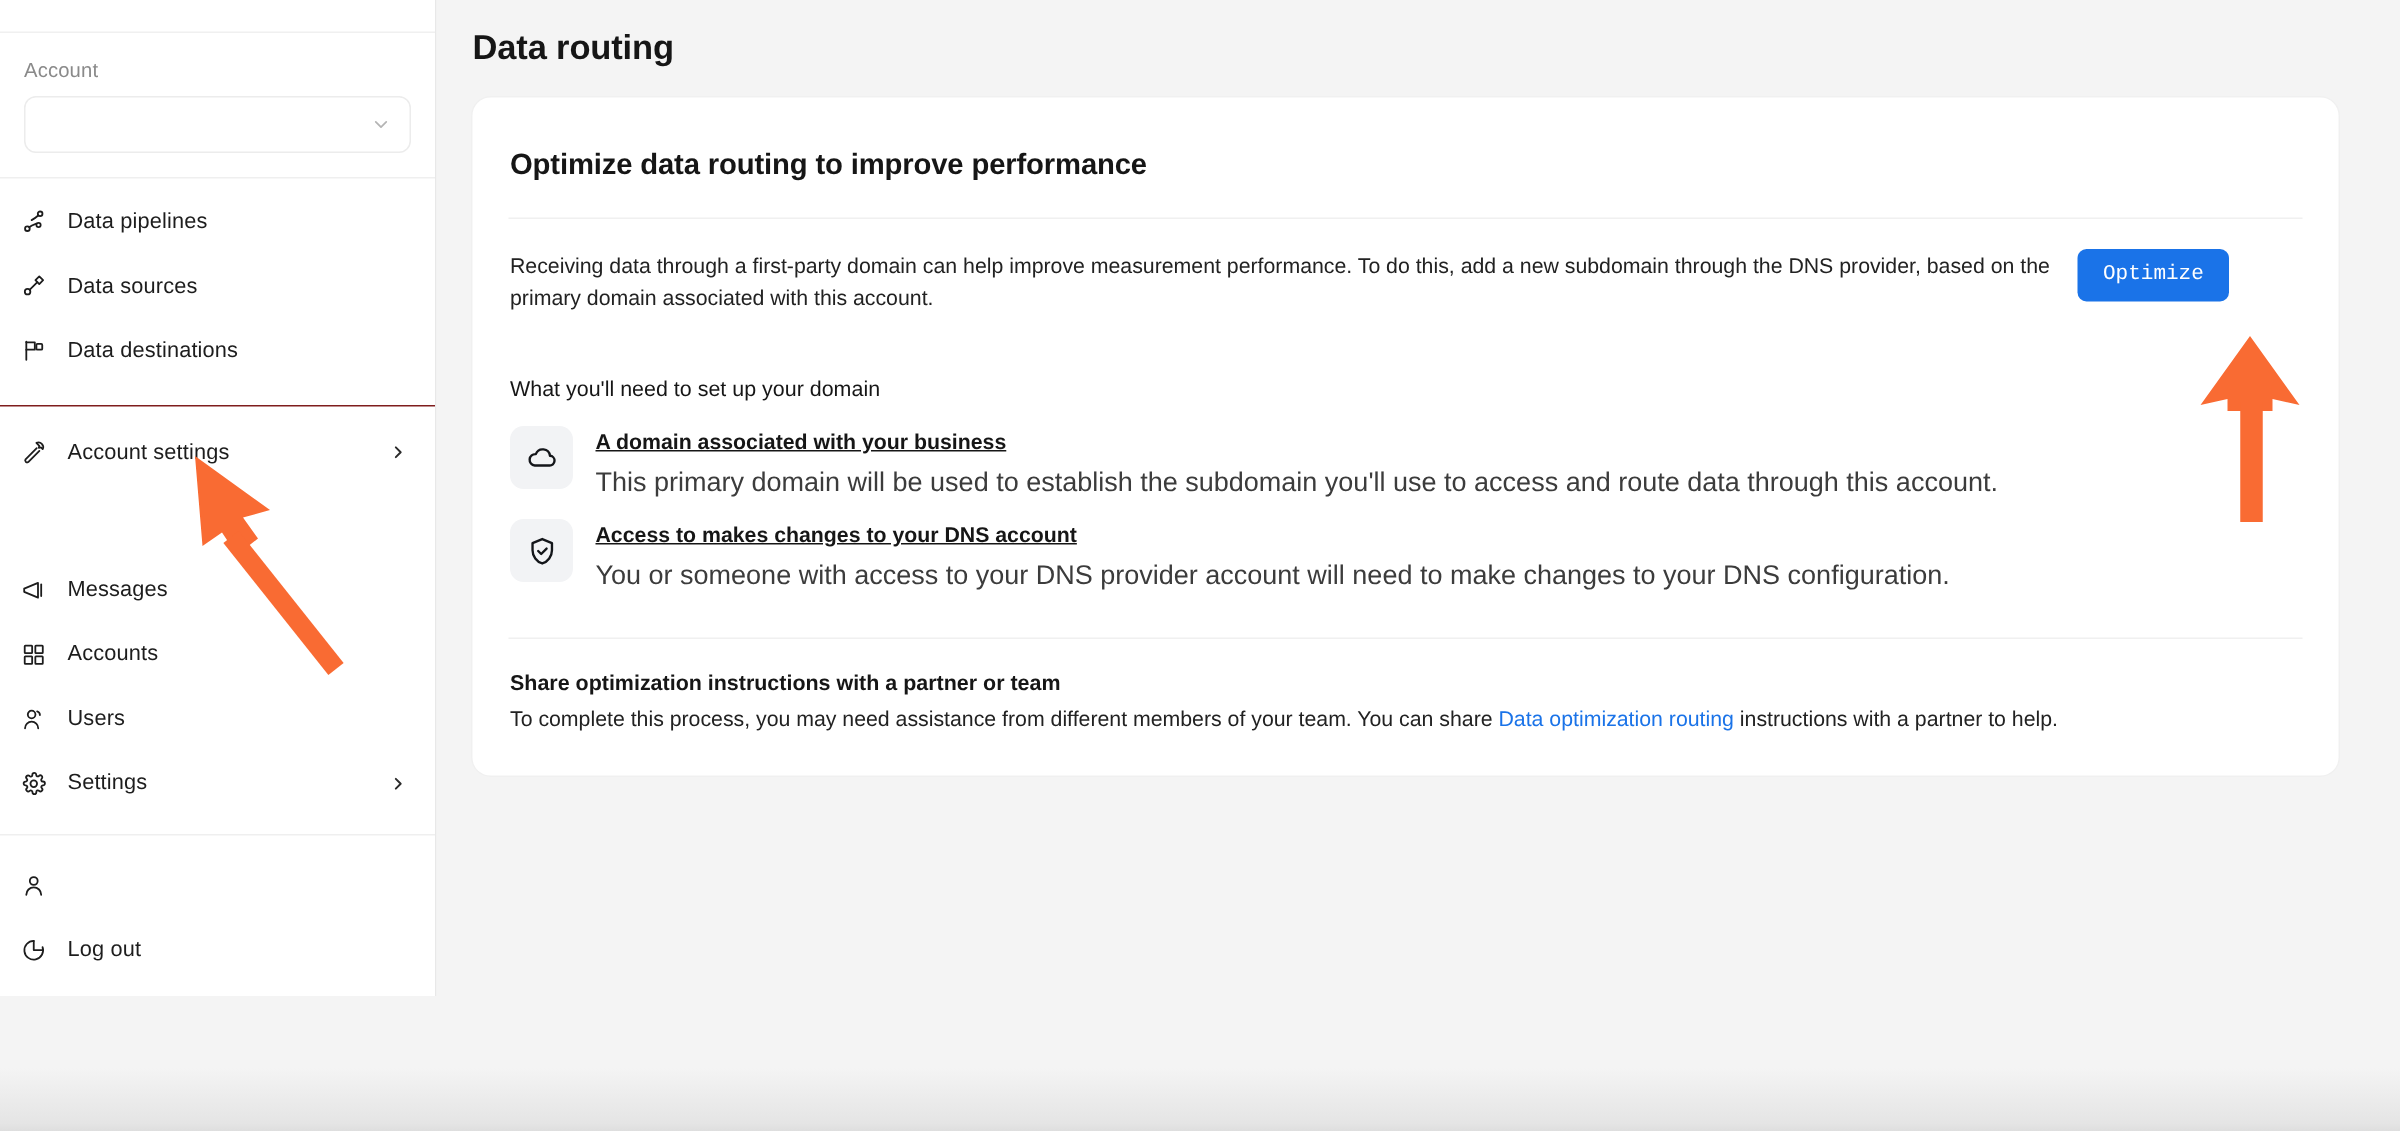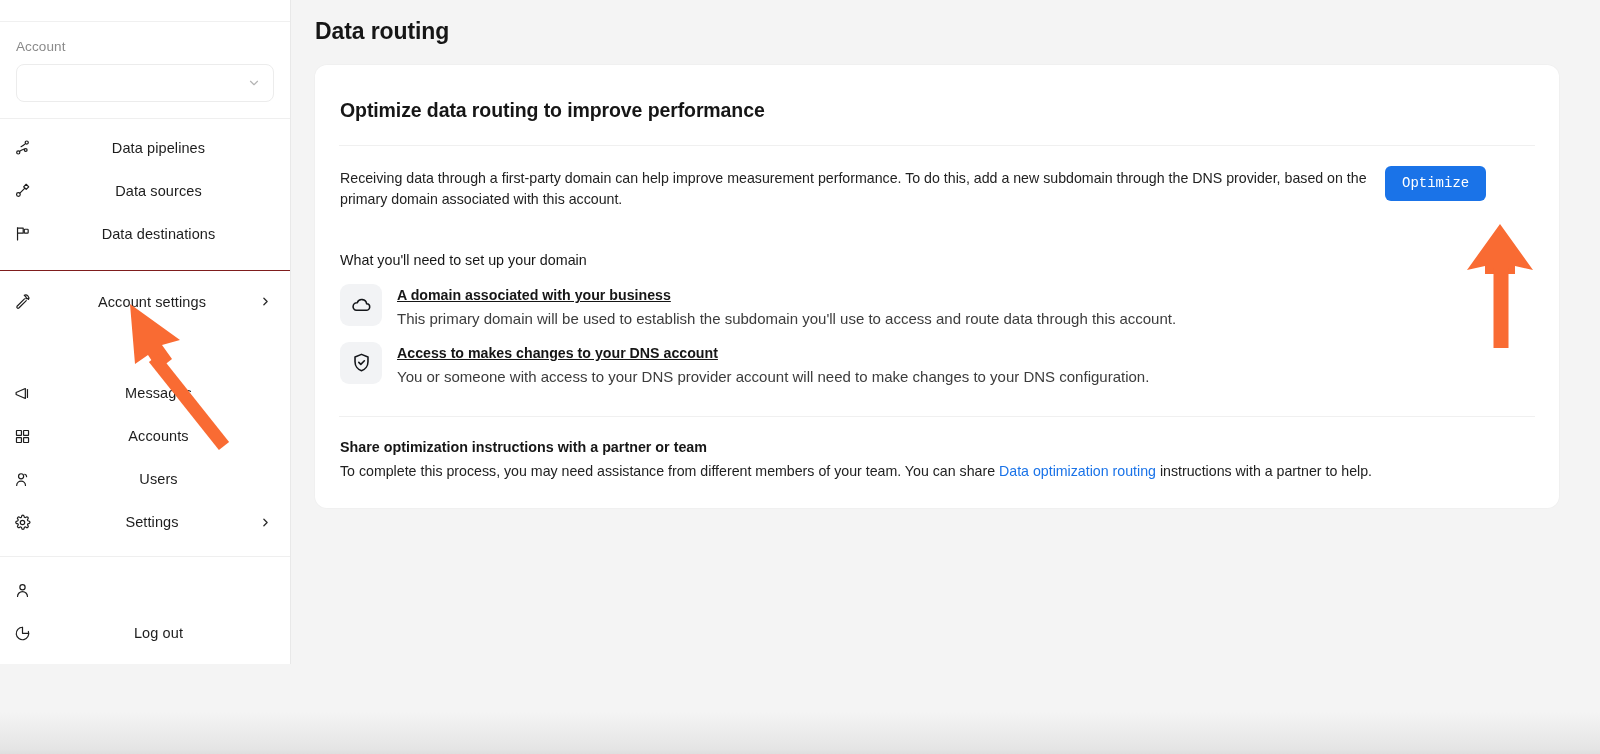--- a/index.html
+++ b/index.html
@@ -88,21 +88,20 @@
   .nav-item {
     display: flex;
     align-items: center;
     height: 30px;
     padding: 0 18px 0 14px;
     margin-bottom: 13px;
     cursor: pointer;
     color: #1d1d1d;
     text-decoration: none;
     position: relative;
-    text-align: center;
   }
 
   .nav-ico {
     width: 22px;
     min-width: 22px;
     display: flex;
     align-items: center;
     justify-content: flex-start;
     color: #1d1d1d;
   }
@@ -236,21 +235,21 @@
 
   .need-title {
     font-size: 14.2px;
     font-weight: bold;
     color: #161616;
     line-height: 1.35;
     text-decoration: underline;
   }
 
   .need-desc {
-    font-size: 15px;
+    font-size: 18px;
     color: #3c3c3c;
     line-height: 1.45;
     margin-top: 3px;
   }
 
   .share-rule {
     height: 1px;
     background: #f0f0f0;
     margin: 28px 0 0 0;
   }

